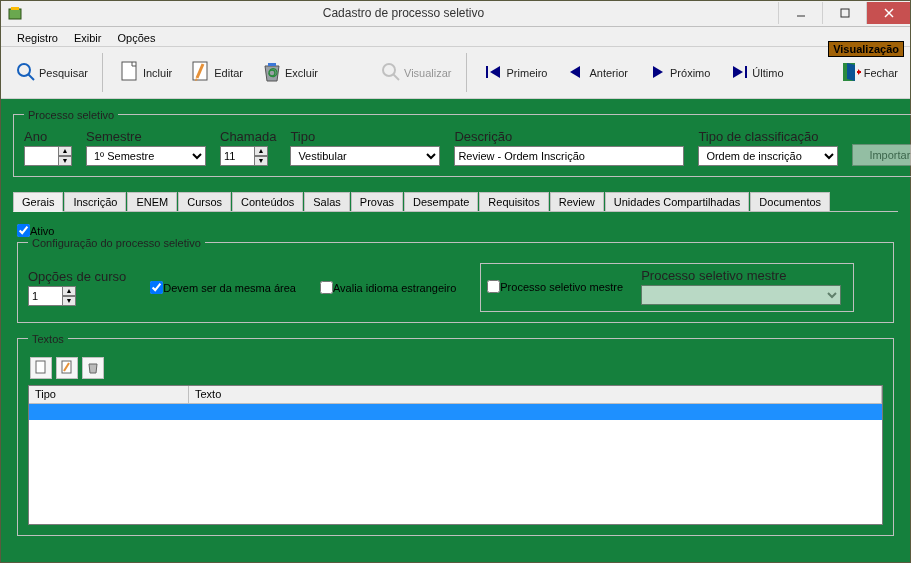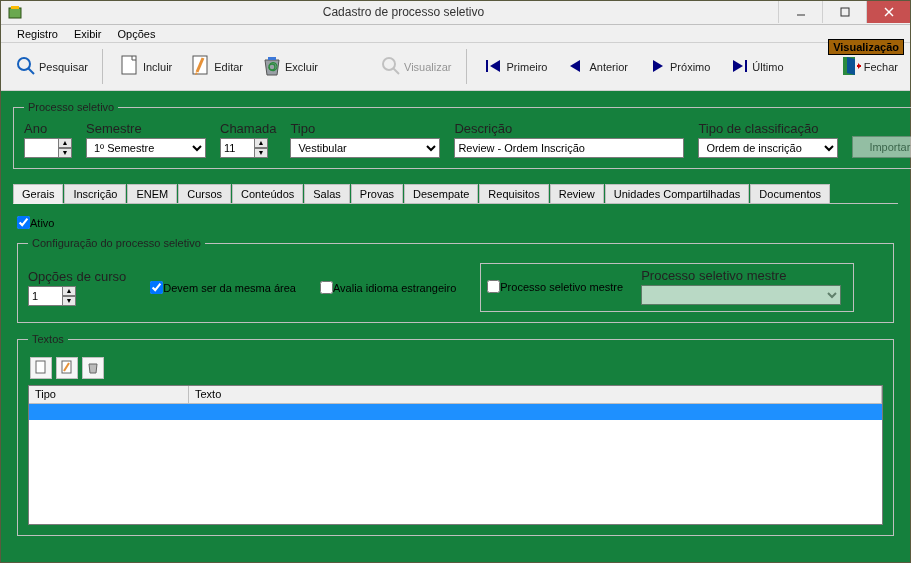--- a/index.html
+++ b/index.html
@@ -259,21 +259,21 @@
       <div class="tab">Documentos</div>
     </div>
 
     <div class="tab-content">
 
       <div class="chk">
         <input type="checkbox" checked="" style="">
         <span>Ativo</span>
       </div>
 
-      <fieldset class="sec" style="margin-top:8px">
+      <fieldset class="sec" style="">
         <legend>Configuração do processo seletivo</legend>
         <div class="config-row">
           <div class="field">
             <label class="fl">Opções de curso</label>
             <div class="spinner">
               <input type="text" value="1" style="">
               <div class="spbtns">
                   <button>▲</button>
                   <button>▼</button>
                 </div>

